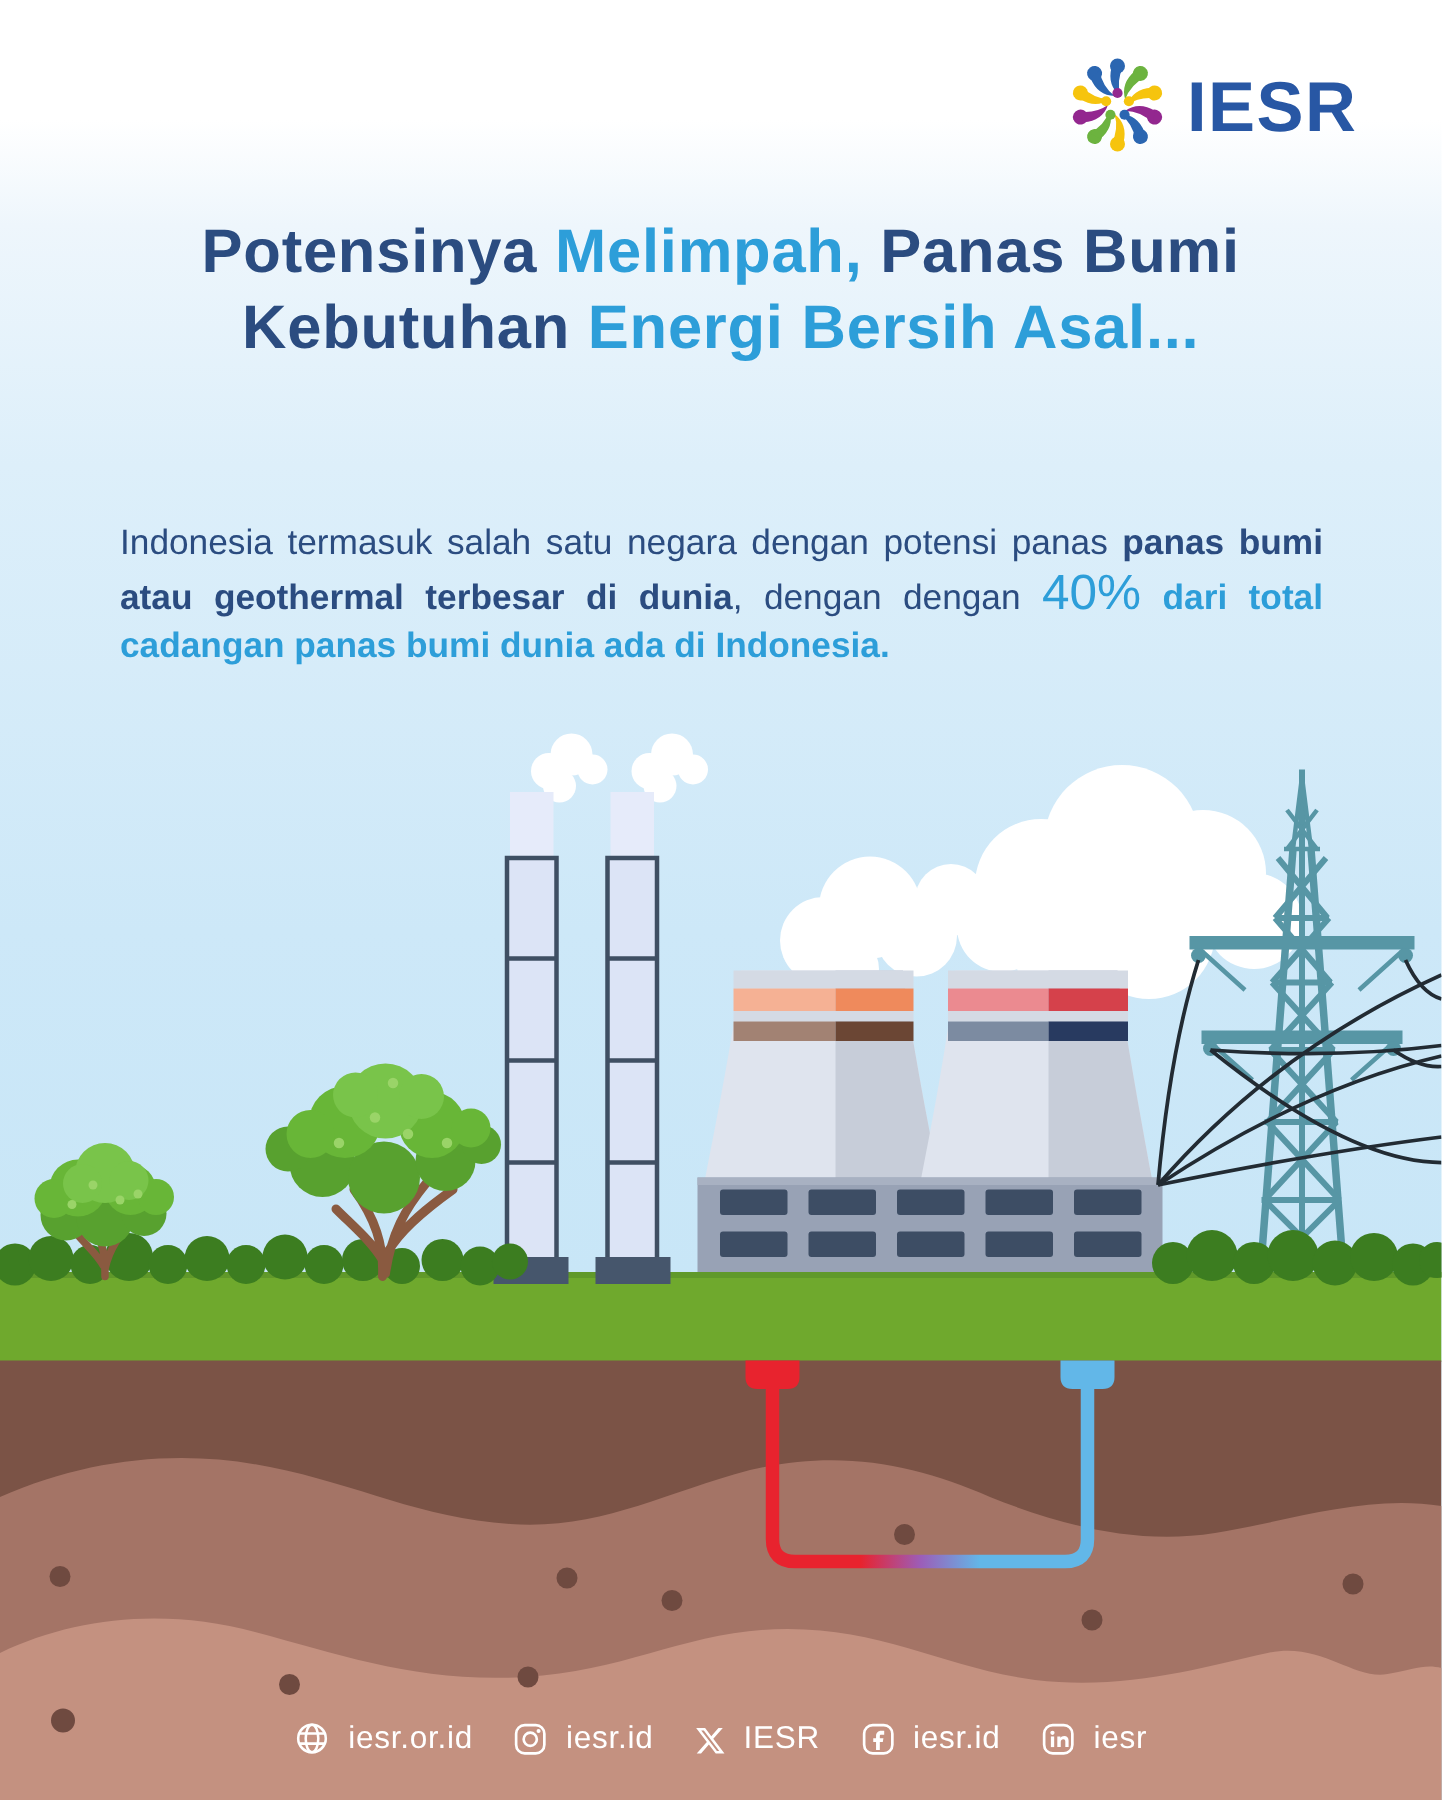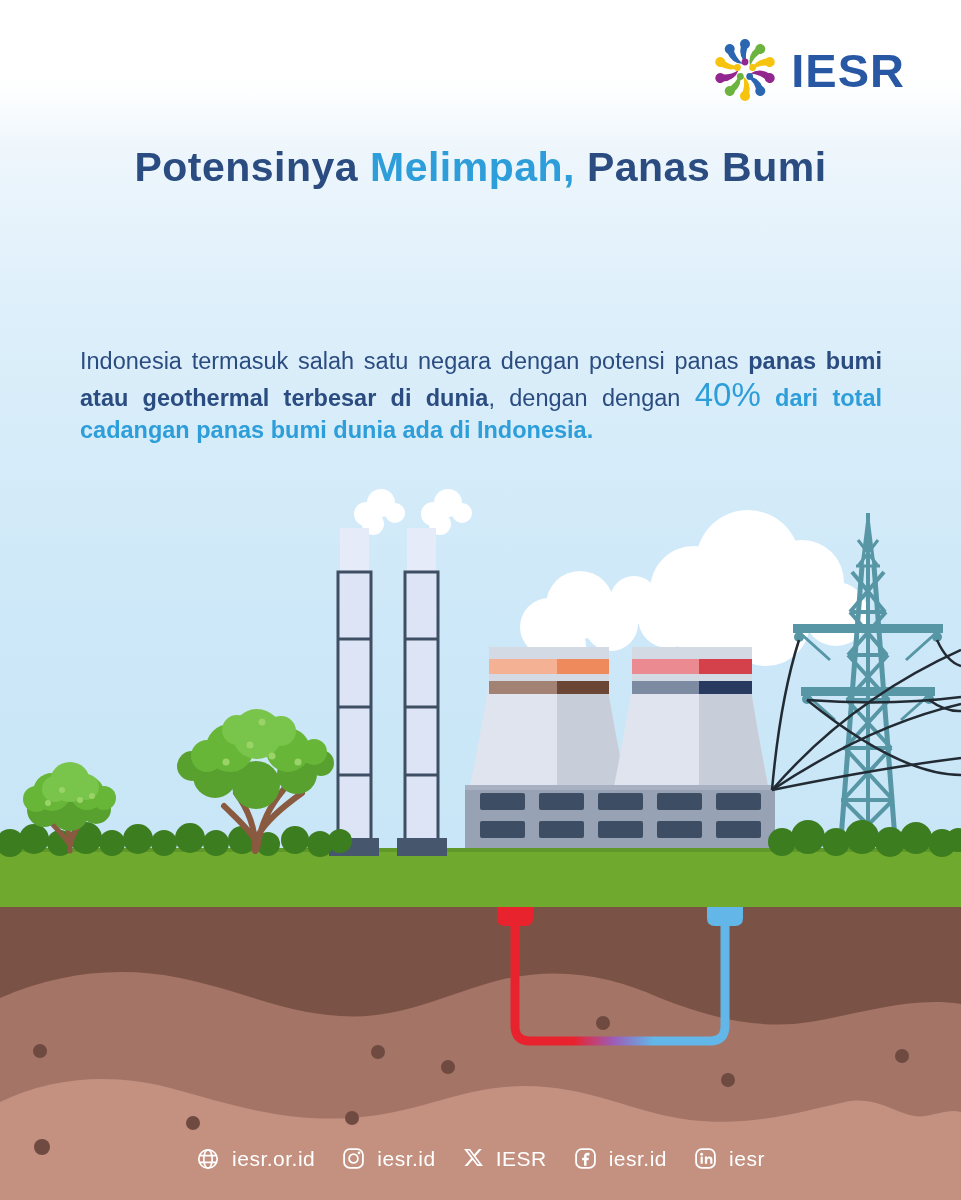--- a/index.html
+++ b/index.html
@@ -14,21 +14,21 @@
   .title{position:absolute;top:142px;left:0;right:0;z-index:3;text-align:center;
          font-weight:700;font-size:41px;line-height:51px;color:var(--navy);letter-spacing:.5px;}
   .accent{color:var(--accent);}
   .para{position:absolute;top:345px;left:80px;width:802px;z-index:3;margin:0;
         font-size:23.5px;line-height:32.5px;color:var(--navy);text-align:justify;}
   .para .b{font-weight:700;}
   .para .pct{font-size:33px;font-weight:400;color:var(--accent);line-height:1;}
   .para .accent-bold{color:var(--accent);font-weight:700;}
   .footer{position:absolute;top:1147px;left:0;right:0;z-index:4;display:flex;justify-content:center;
           align-items:center;gap:27px;color:var(--footer-text);font-size:21px;letter-spacing:.5px;}
-  .f-item{display:flex;align-items:flex-start;gap:12px;}
+  .f-item{display:flex;align-items:flex-end;gap:12px;}
   .f-icon{display:block;}
 </style>
 </head>
 <body>
 
 <svg class="scene" viewBox="0 0 961 1200" xmlns="http://www.w3.org/2000/svg">
   <defs>
     <linearGradient id="pipeGrad" gradientUnits="userSpaceOnUse" x1="515" y1="0" x2="725" y2="0">
       <stop offset="0" stop-color="#e8232e"></stop>
         <stop offset="0.28" stop-color="#e8232e"></stop>
@@ -293,20 +293,21 @@
       <circle cx="7.6" cy="-2.5" r="3.4" style="fill:var(--logo-yellow)"></circle>
       <circle cx="4.7" cy="6.5" r="3.4" style="fill:var(--logo-blue)"></circle>
       <circle cx="-4.7" cy="6.5" r="3.4" style="fill:var(--logo-green)"></circle>
       <circle cx="-7.6" cy="-2.5" r="3.4" style="fill:var(--logo-yellow)"></circle>
   </svg>
   <span class="logo-text">IESR</span>
 </div>
 
 <div class="title">
   <div><span>Potensinya </span><span class="accent">Melimpah,</span><span> Panas Bumi</span></div>
+  <div><span>Kebutuhan </span><span class="accent">Energi Bersih Asal...</span></div>
 </div>
 
 <p class="para"><span>Indonesia termasuk salah satu negara dengan potensi panas </span><span class="b">panas bumi atau geothermal terbesar di dunia</span><span>, dengan dengan </span><span class="pct">40%</span><span class="accent-bold"> dari total cadangan panas bumi dunia ada di Indonesia.</span></p>
 
 <div class="footer">
   <div class="f-item">
     <svg class="f-icon" width="24" height="24" viewBox="0 0 24 24" fill="none" stroke="#fff" stroke-width="1.7">
       <circle cx="12" cy="12" r="9.2"></circle>
         <ellipse cx="12" cy="12" rx="4.2" ry="9.2"></ellipse>
         <path d="M3.4 8.6h17.2M3.4 15.4h17.2"></path>

